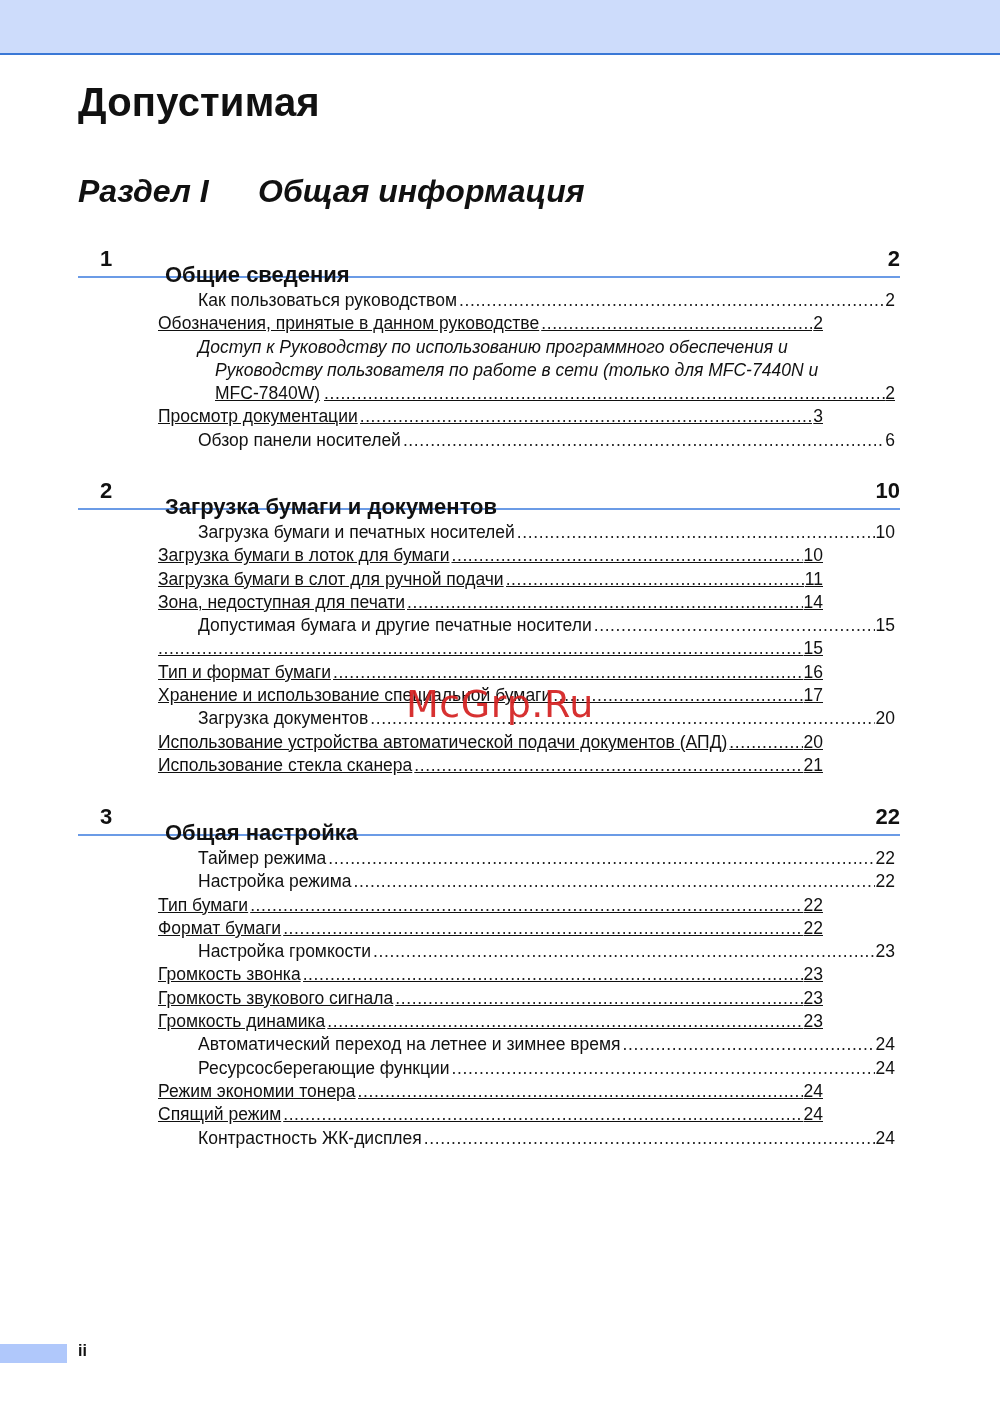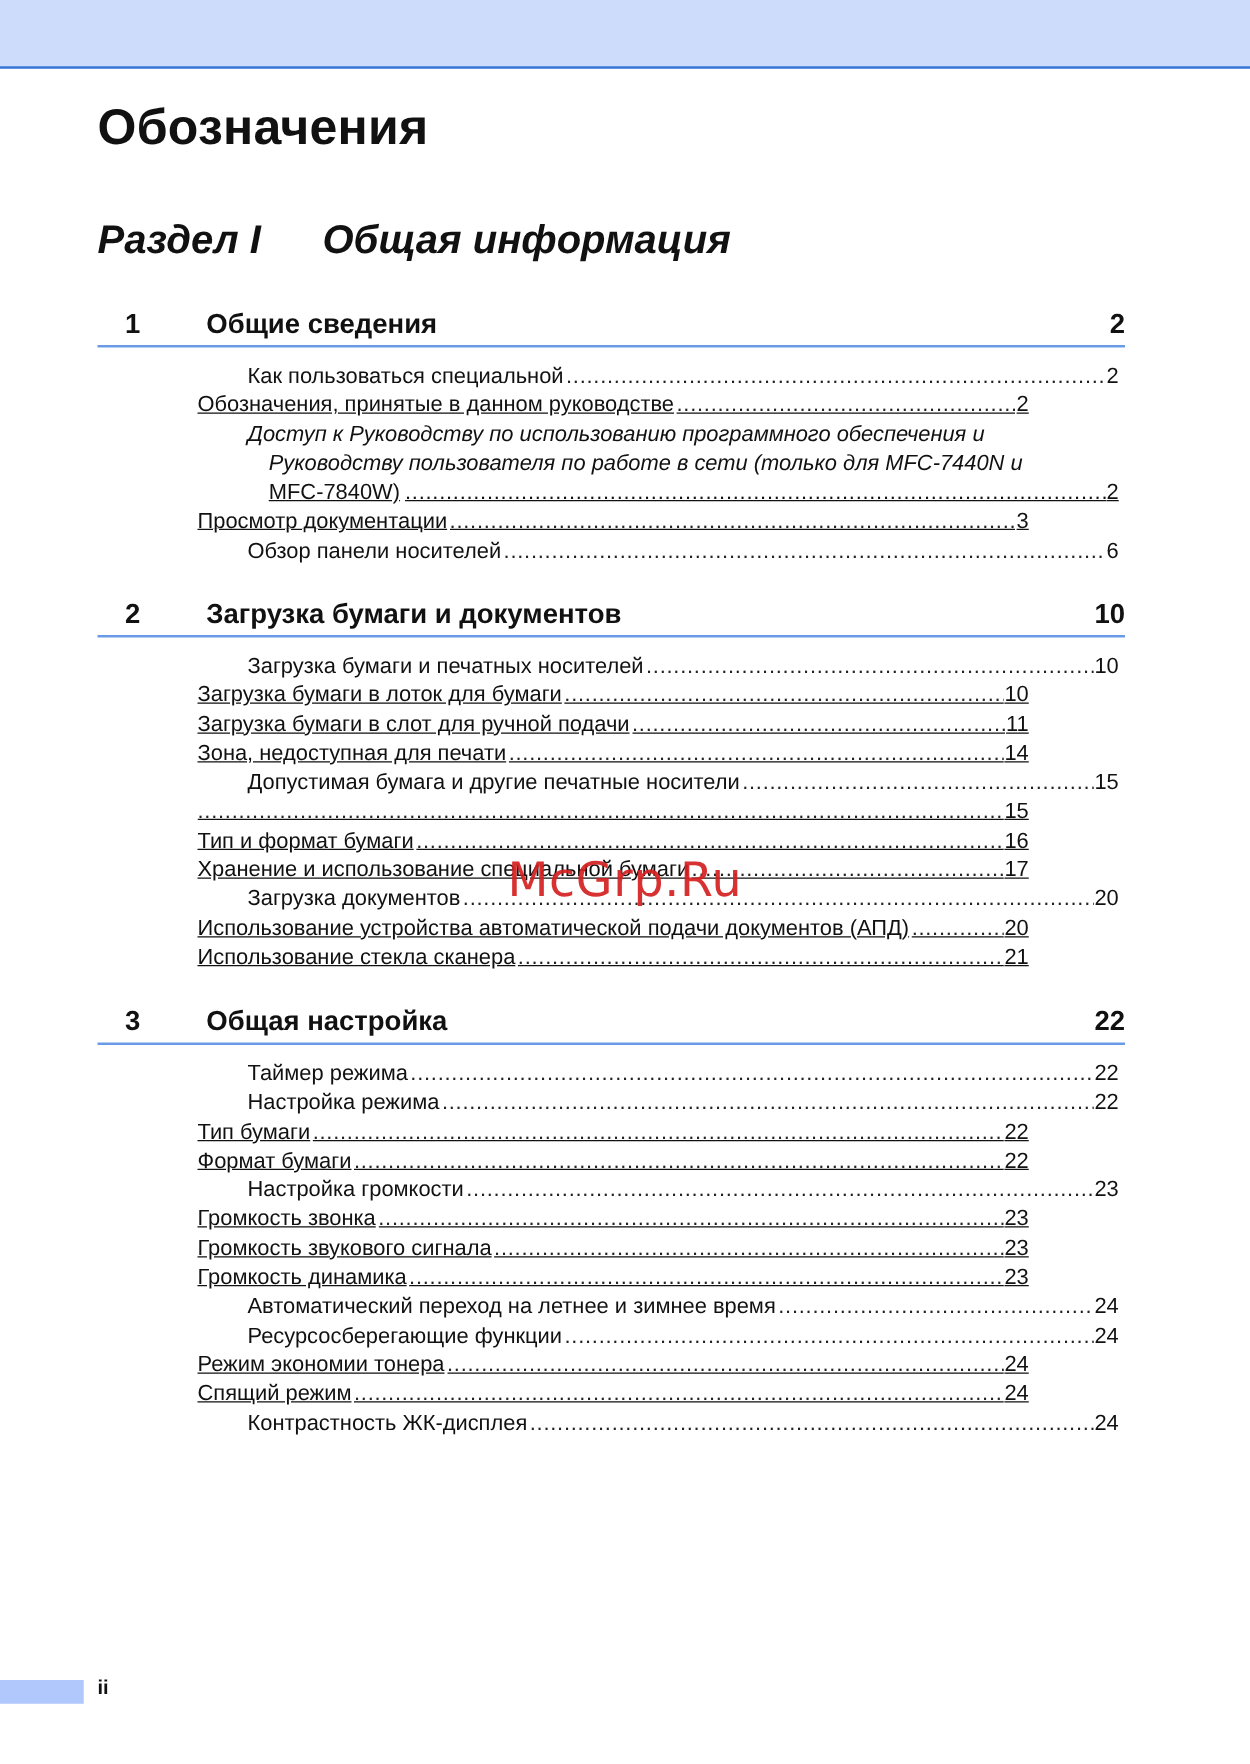--- a/index.html
+++ b/index.html
@@ -23,21 +23,21 @@
     .part-title .part-num { display: inline-block; width: 180px; }
     .chapter {
       position: absolute; left: 78px; width: 822px;
     }
     .chapter-head {
       position: relative; height: 30px;
       border-bottom: 2px solid #6b9be6;
       font-size: 22px; font-weight: bold;
     }
     .chapter-head .ch-num { position: absolute; left: 22px; top: 0; }
-    .chapter-head .ch-title { position: absolute; left: 87px; top: 0; }
+    .chapter-head .ch-title { position: absolute; left: 87px; top: 16px; }
     .chapter-head .ch-page { position: absolute; right: 0; top: 0; }
     .entries { margin-top: 11px; }
     .entry {
       position: relative; font-size: 17.5px; line-height: 23.3px;
       margin-left: 120px; width: 697px; white-space: nowrap;
       display: flex; align-items: baseline;
     }
     .entry.l2 { margin-left: 80px; width: 665px; text-decoration: underline; }
     .entry .e-text { flex: 0 0 auto; padding-right: 2px; }
     .entry .e-leader {
@@ -71,33 +71,33 @@
     .footer-page {
       position: absolute; left: 78px; top: 1342px;
       font-size: 16px; font-weight: bold;
     }
   </style>
 </head>
 <body>
 
 <div class="top-band"></div>
 
-<h1 class="doc-title">Обозначения</h1>
+<h1 class="doc-title">Допустимая</h1>
 
 <h2 class="part-title"><span class="part-num">Раздел I</span><span>Общая информация</span></h2>
 
 <section class="chapter" style="top:246px">
   <div class="chapter-head">
     <span class="ch-num">1</span>
     <span class="ch-title">Общие сведения</span>
     <span class="ch-page">2</span>
   </div>
   <div class="entries">
     <div class="entry">
-      <span class="e-text">Как пользоваться специальной</span>
+      <span class="e-text">Как пользоваться руководством</span>
       <span class="e-leader"></span>
       <span class="e-page">2</span>
     </div>
     <div class="entry l2">
       <span class="e-text">Обозначения, принятые в данном руководстве</span>
       <span class="e-leader"></span>
       <span class="e-page">2</span>
     </div>
     <div class="multi">
       <div class="m-line">Доступ к Руководству по использованию программного обеспечения и</div>

